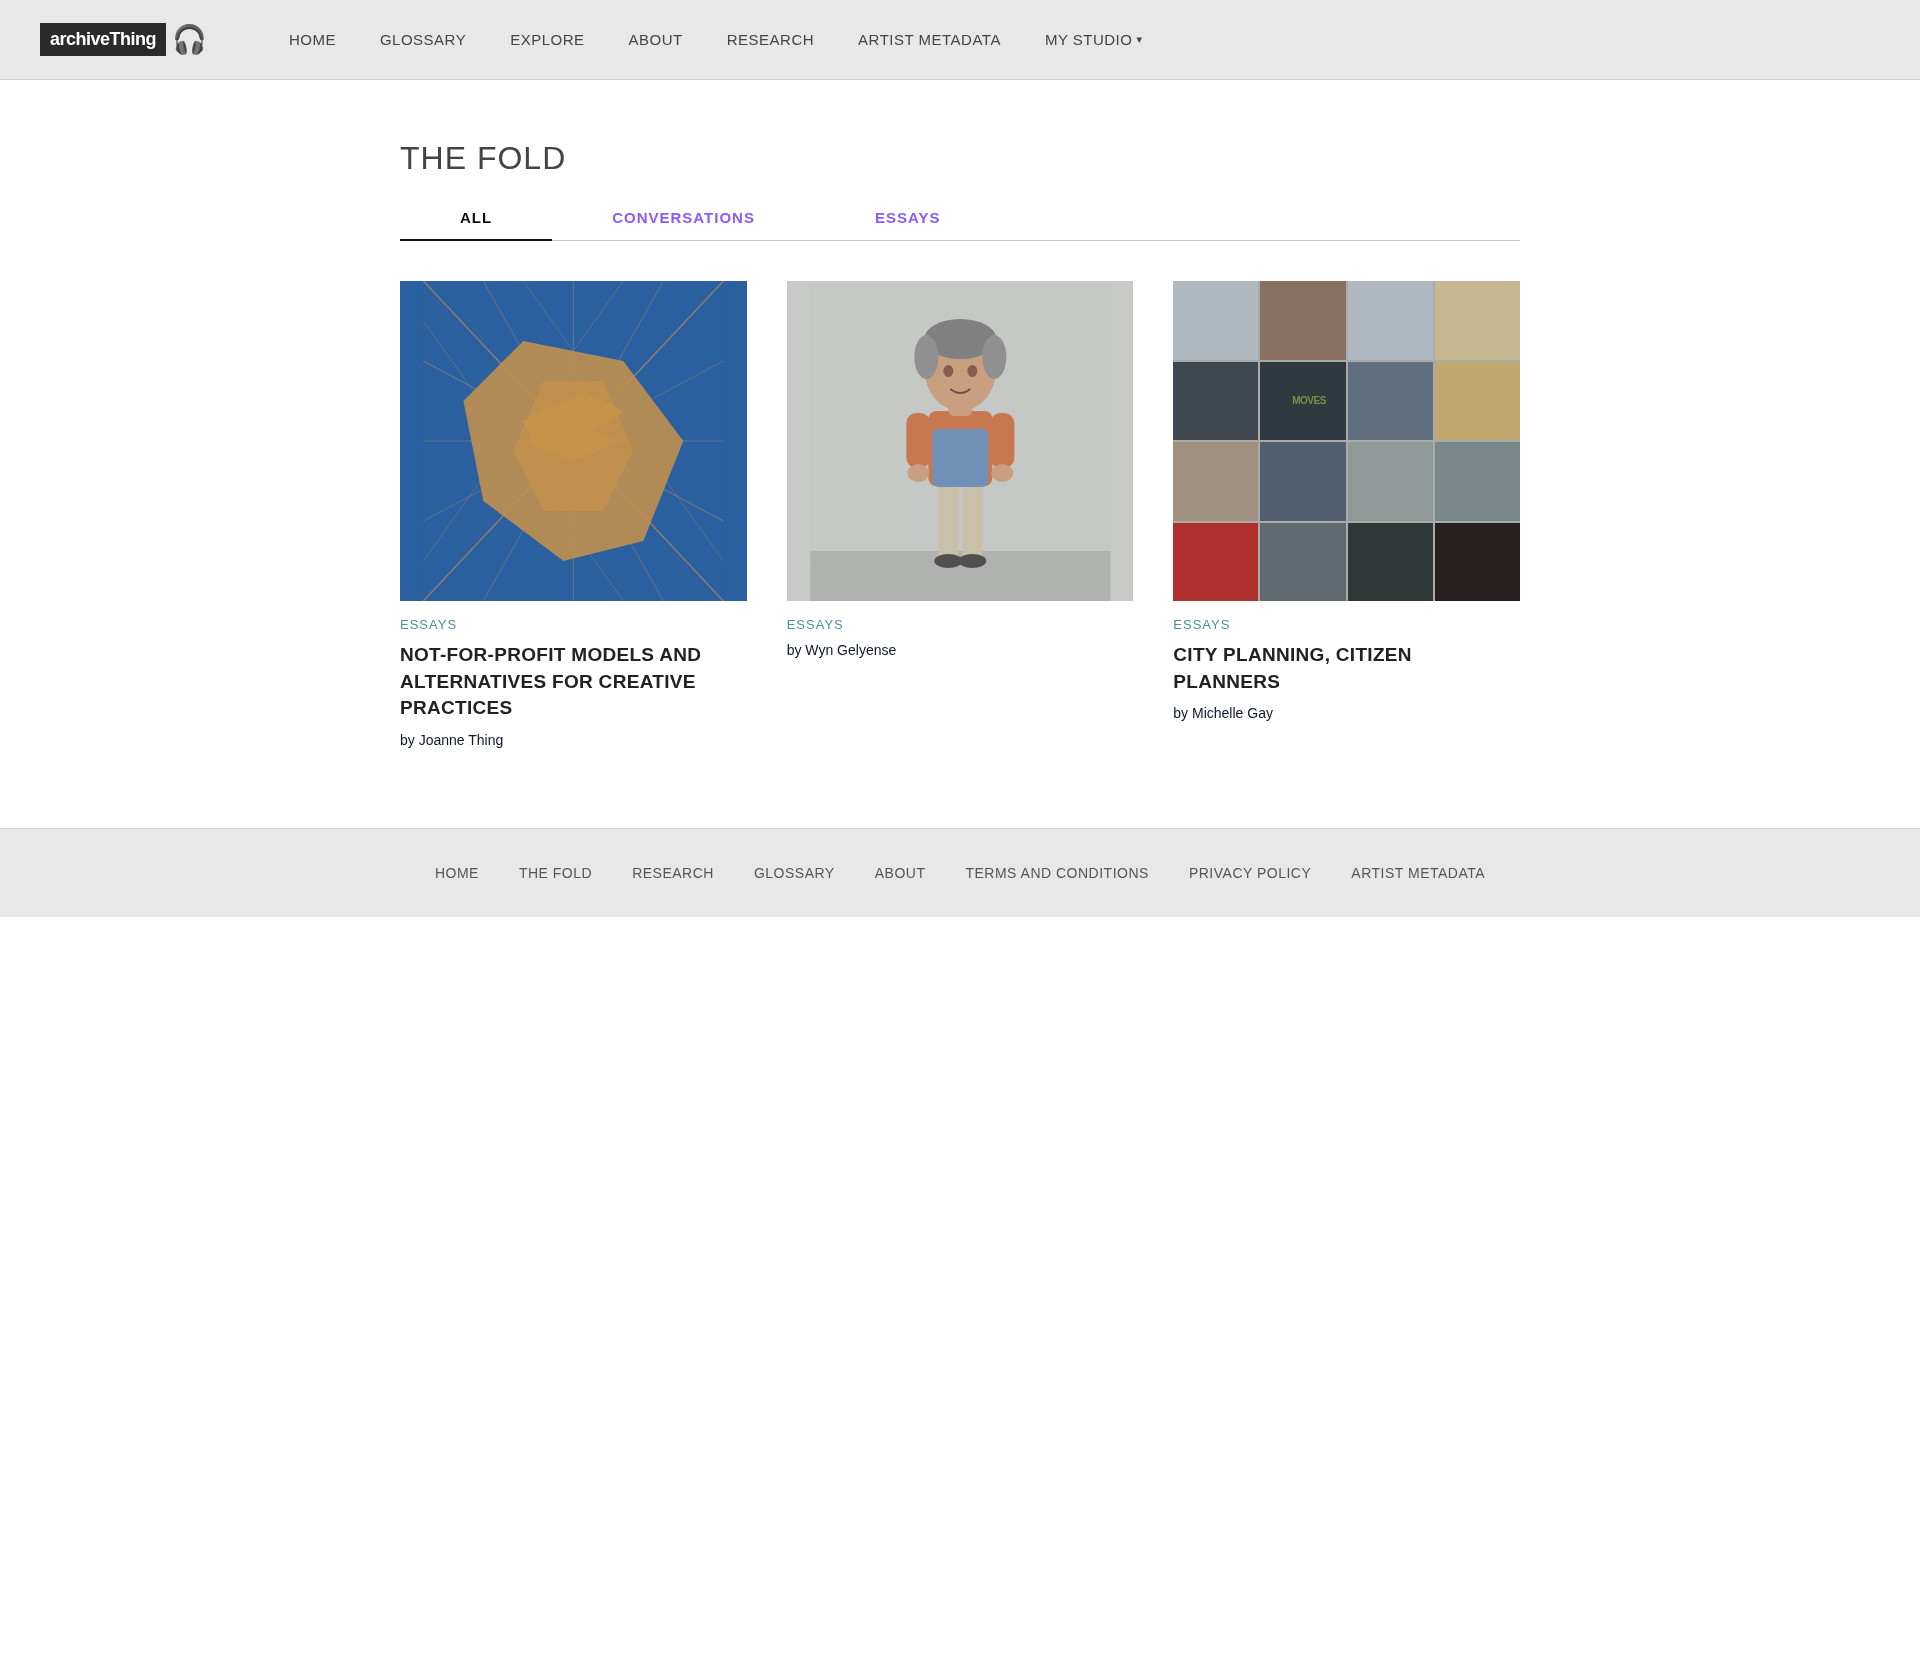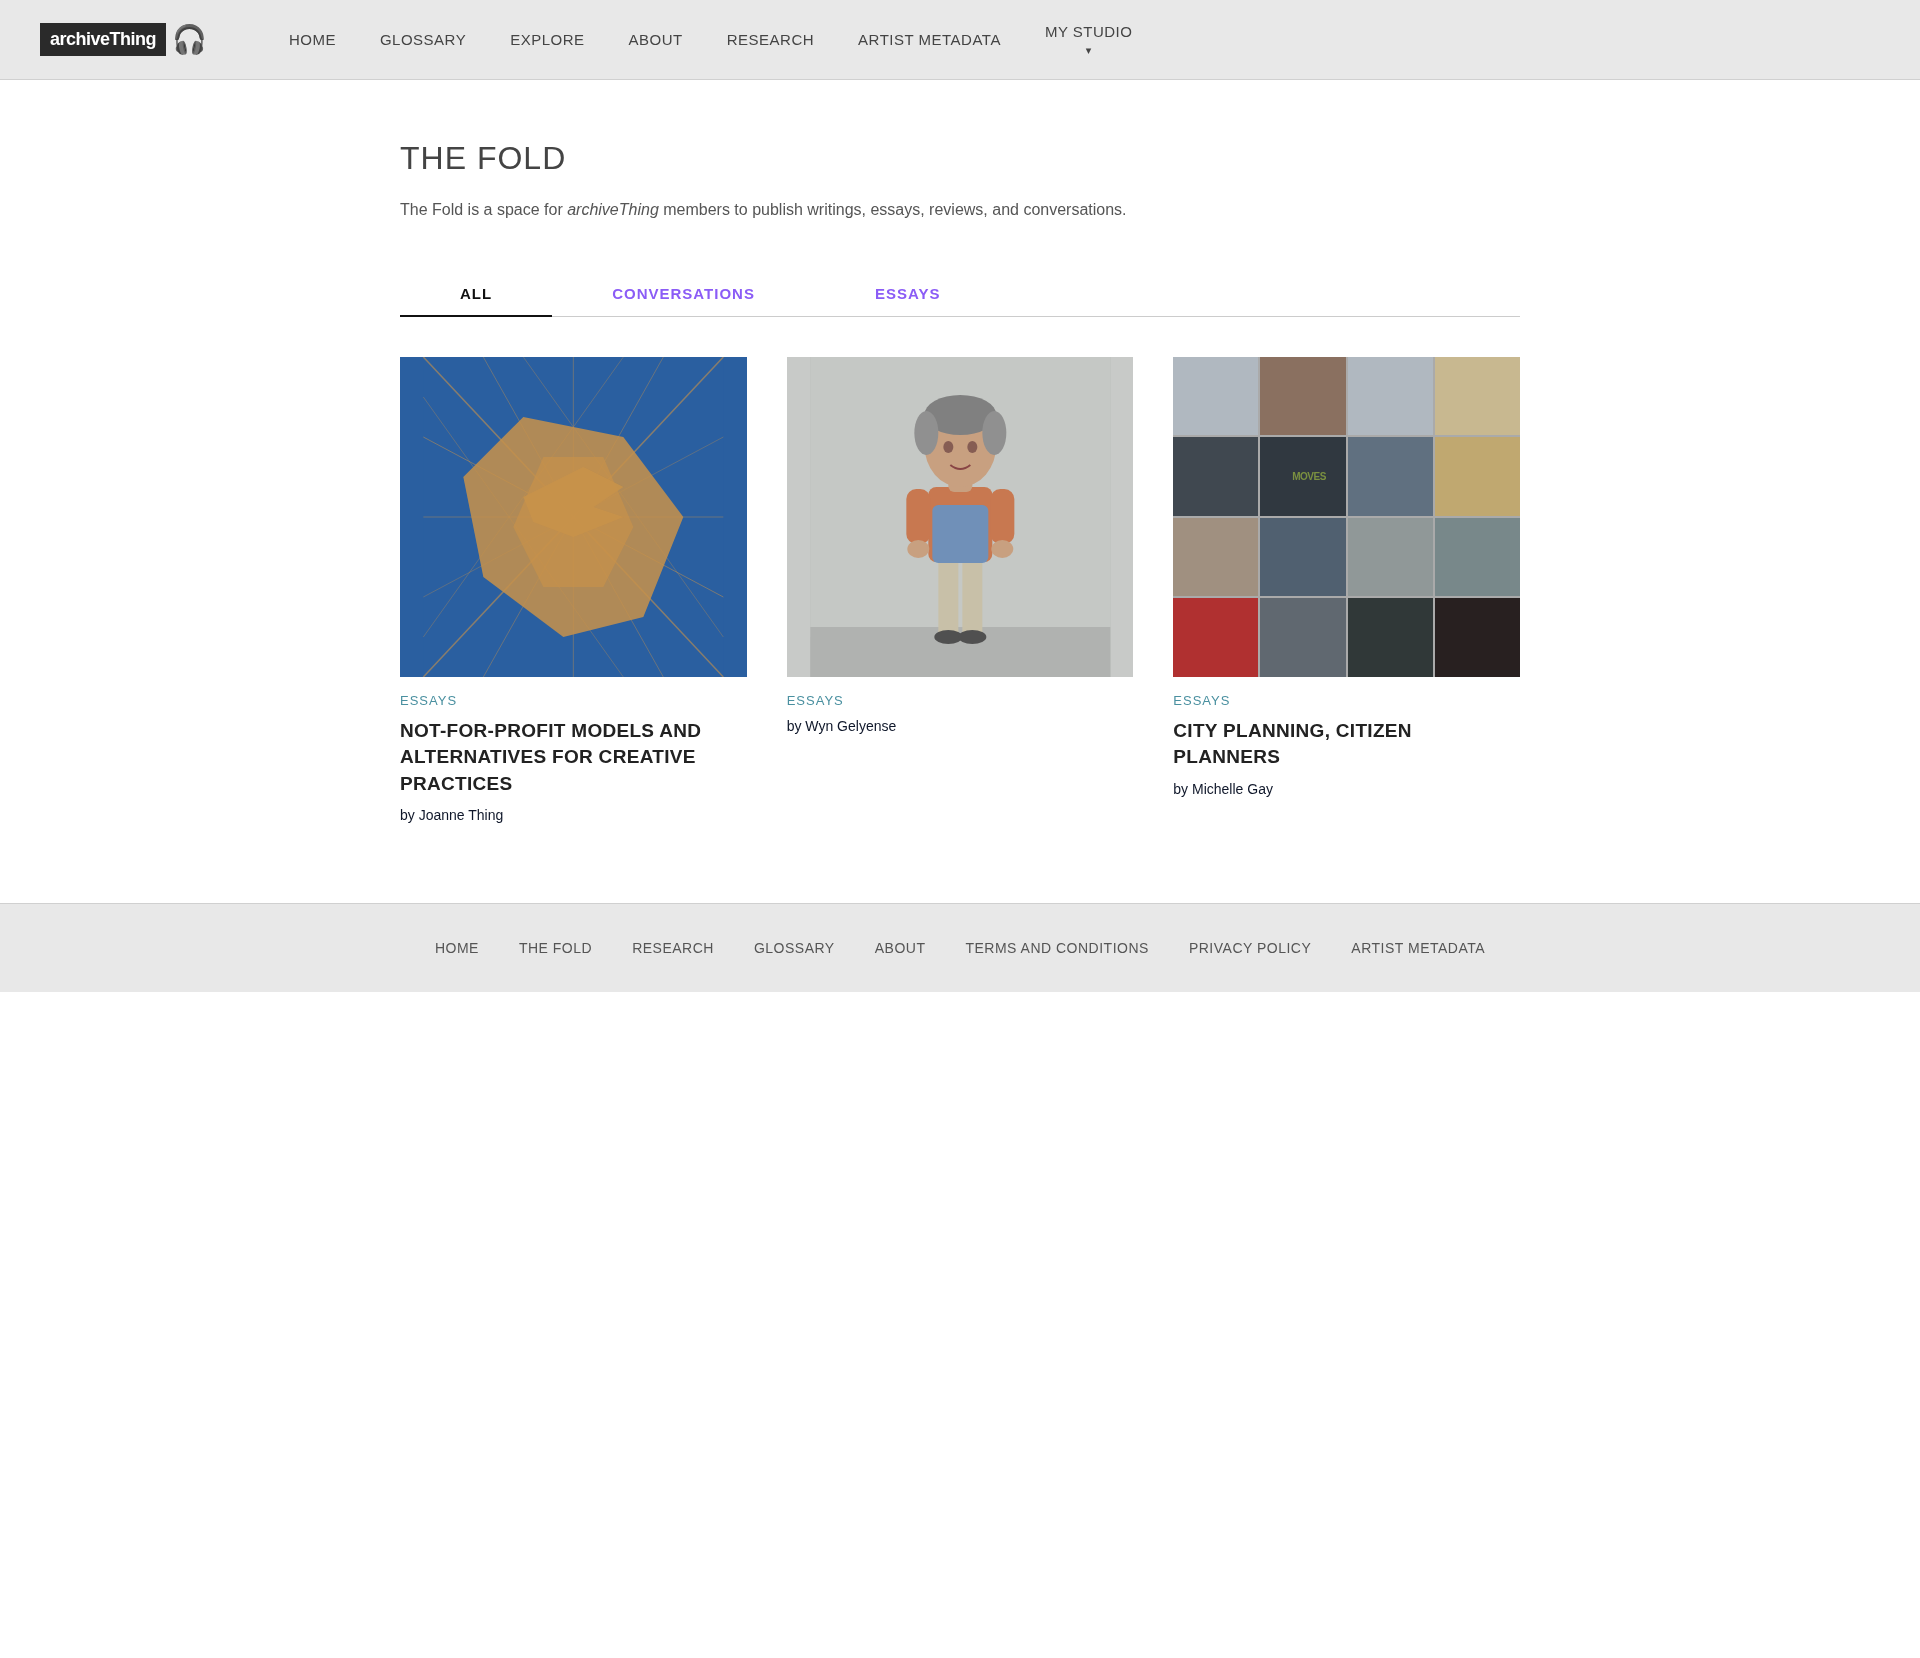--- a/index.html
+++ b/index.html
@@ -46,21 +46,20 @@
       text-decoration: none;
       padding: 0 22px;
       letter-spacing: 0.5px;
       cursor: pointer;
       white-space: nowrap;
     }
     .nav-link-dropdown {
       display: flex;
       align-items: center;
       gap: 4px;
-      flex-direction: column;
     }
     .chevron-down { font-size: 11px; }
 
     
     .main-content {
       max-width: 1200px;
       margin: 0 auto;
       padding: 60px 40px 80px;
     }
 
@@ -242,23 +241,20 @@
     <a class="nav-link">ARTIST METADATA</a>
     <a class="nav-link nav-link-dropdown">
       <span>MY STUDIO</span>
       <span class="chevron-down">▾</span>
     </a>
   </div>
 </nav>
 
 <main class="main-content">
   <h1 class="page-title">THE FOLD</h1>
-  <p class="page-subtitle">
-    <span>The Fold is a space for </span><em>archiveThing</em><span> members to publish writings, essays, reviews, and conversations.</span>
-  </p>
 
   <div class="tabs">
     <div class="tab active">ALL</div>
     <div class="tab">CONVERSATIONS</div>
     <div class="tab">ESSAYS</div>
   </div>
 
   <div class="cards-grid">
 
     <div class="card">

